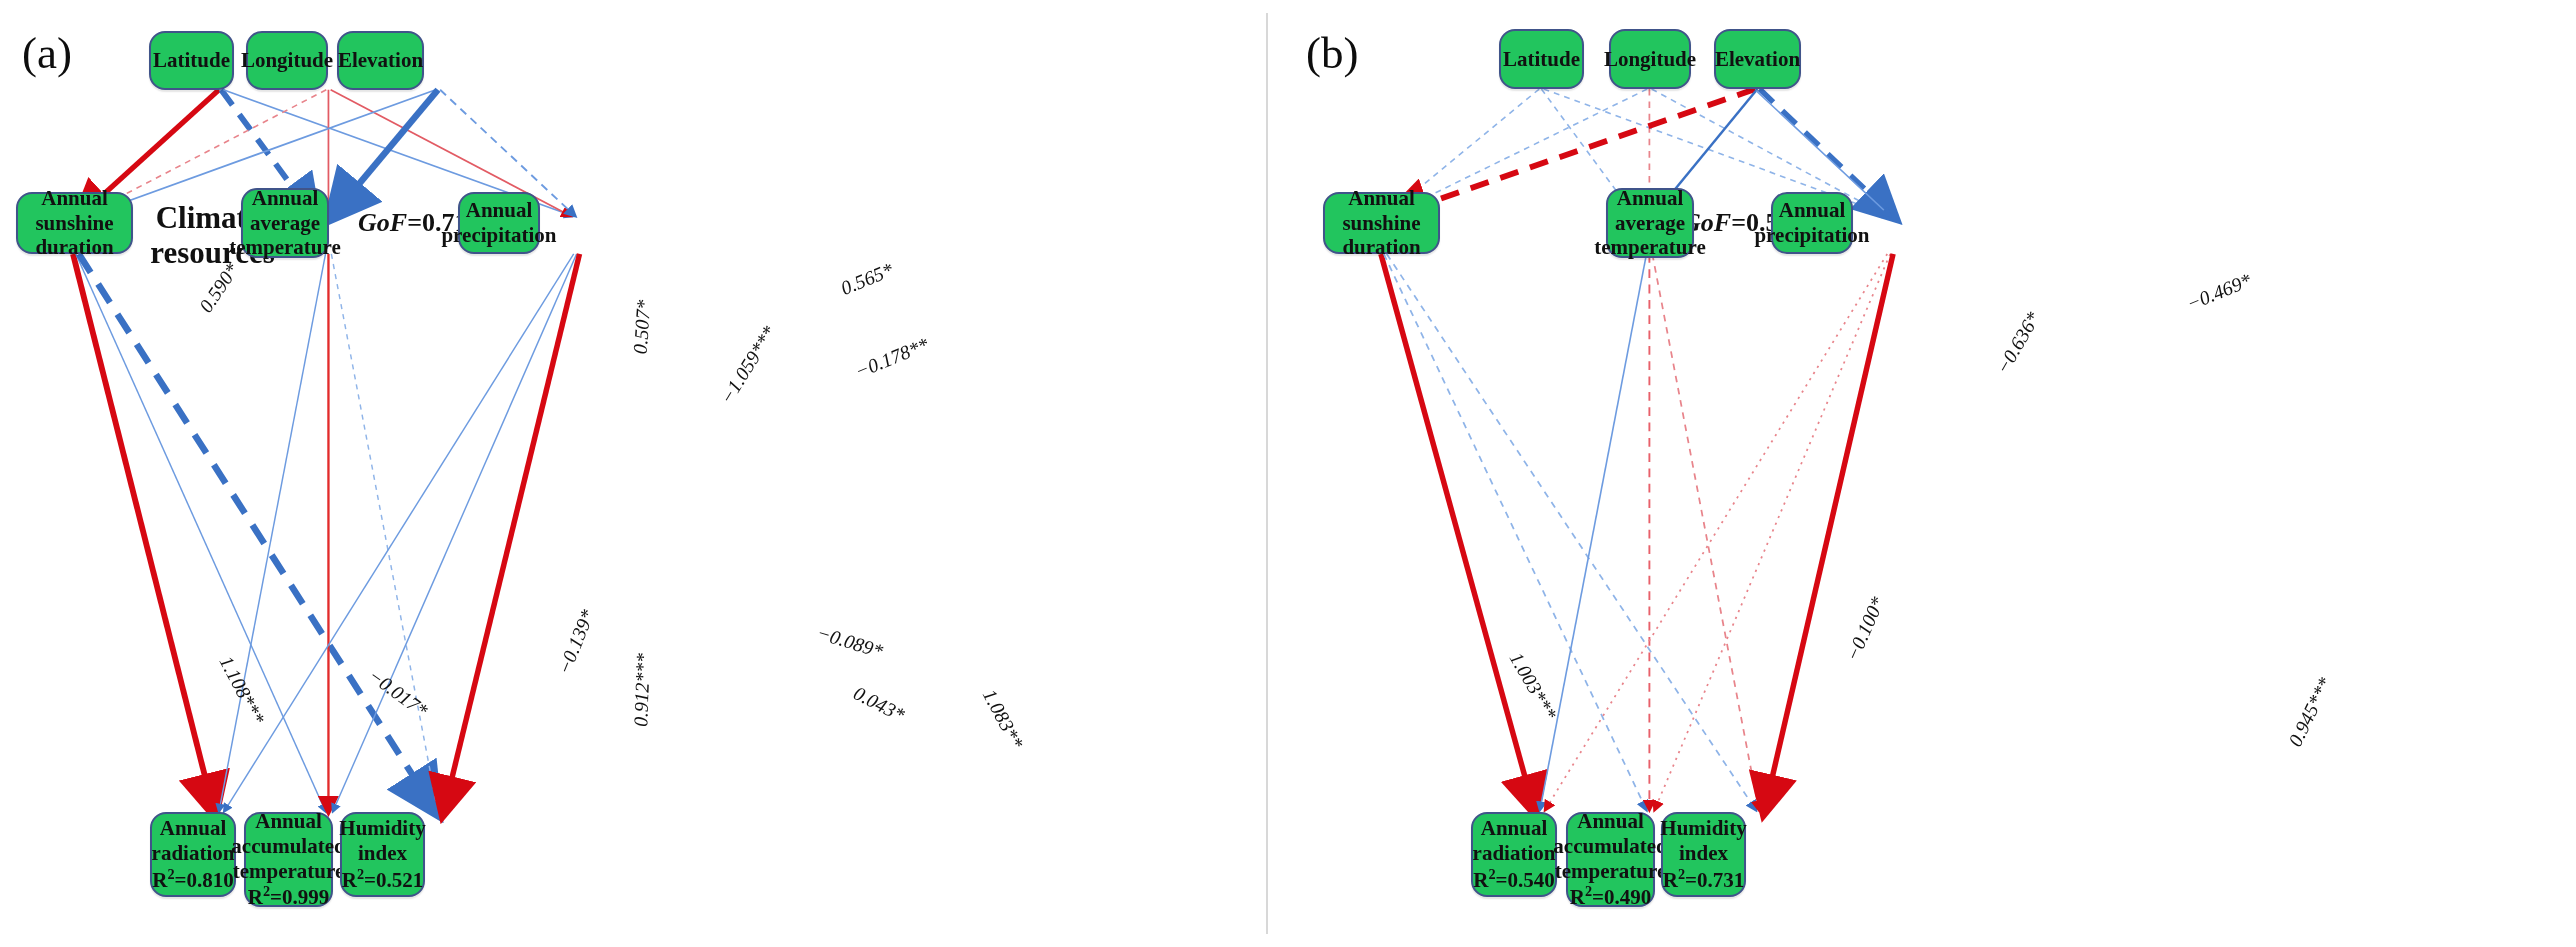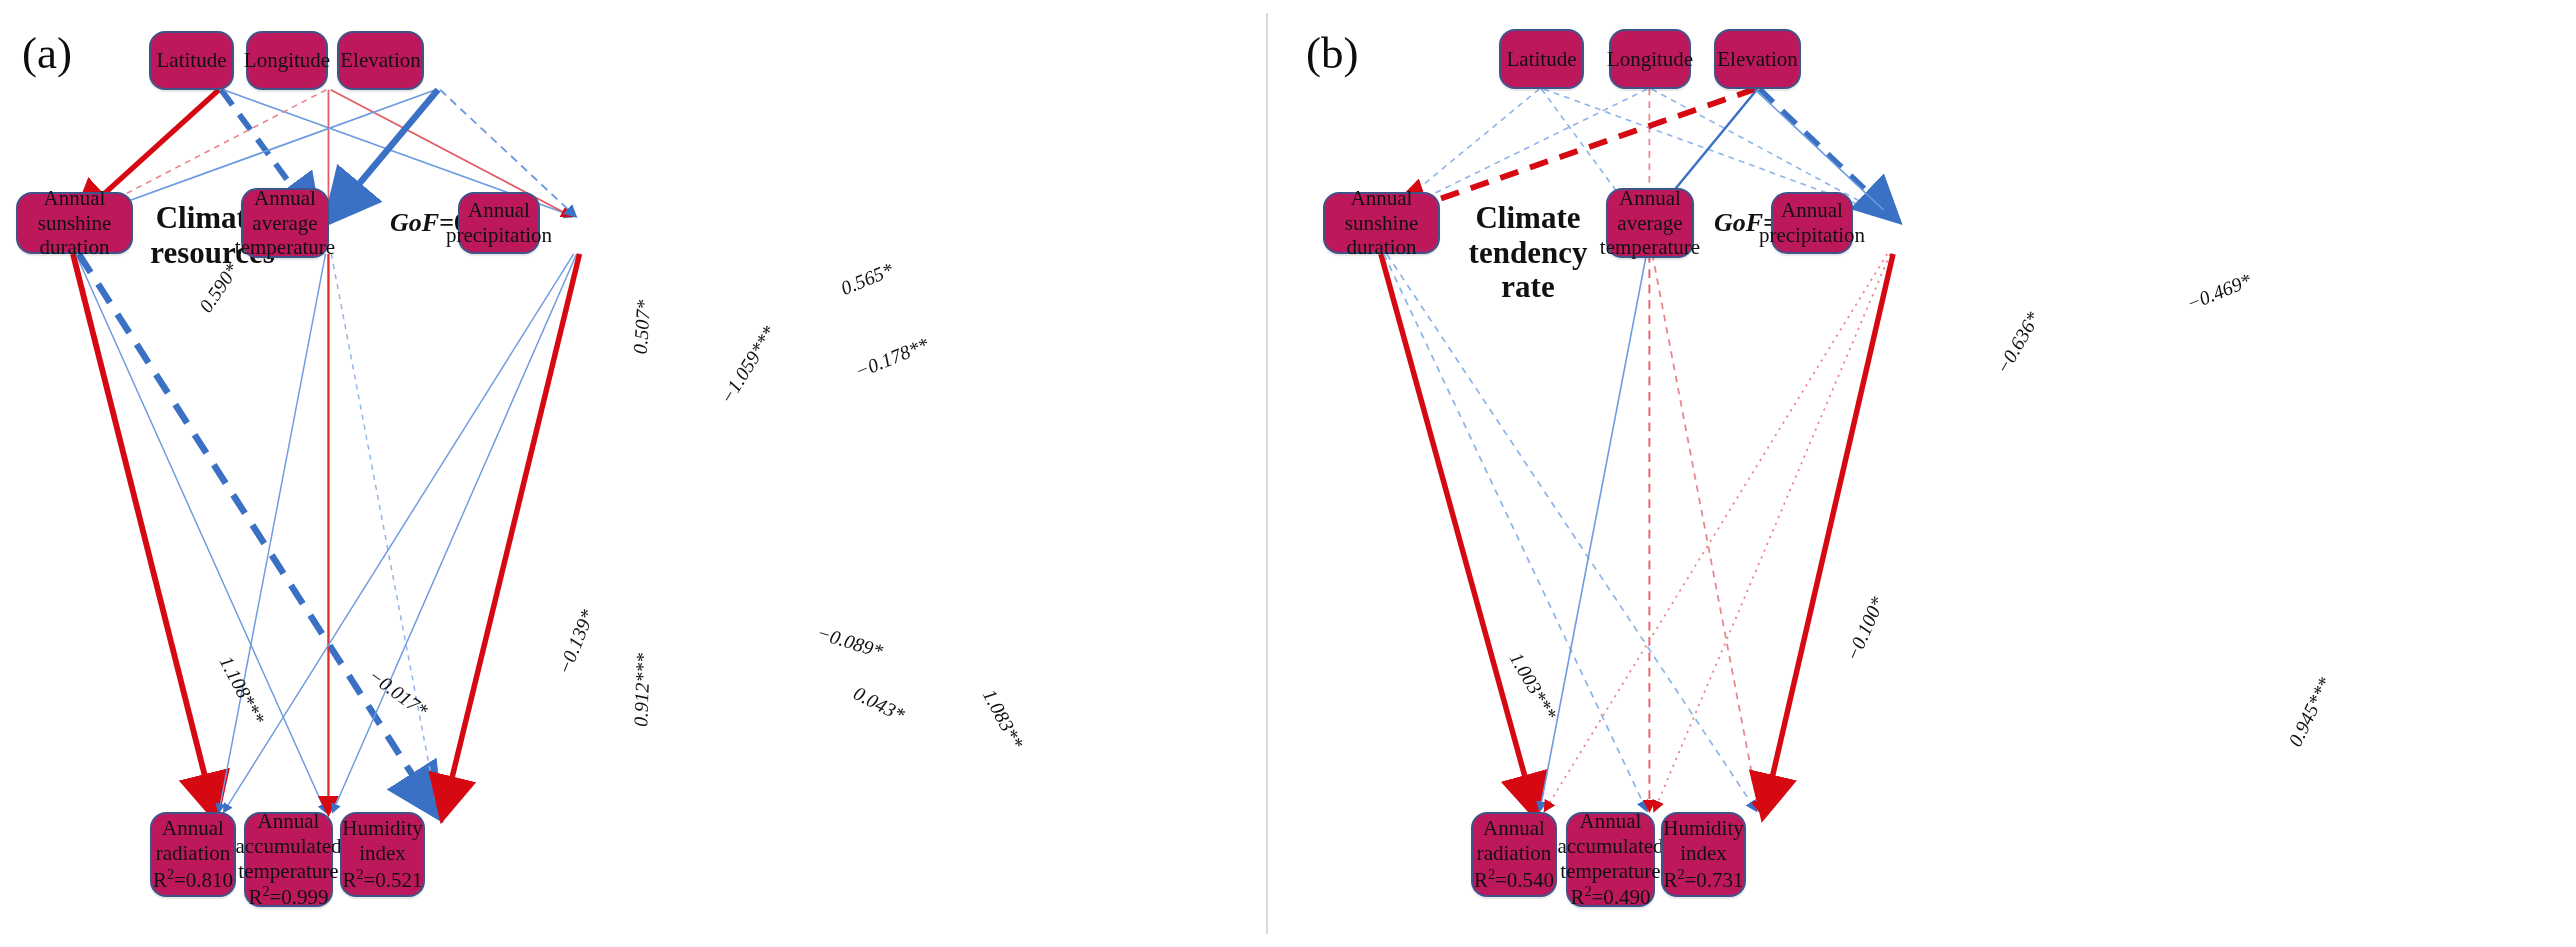--- a/index.html
+++ b/index.html
@@ -18,28 +18,28 @@
 
   .divider{
     position:absolute;left:1266px;top:13px;width:1.5px;height:921px;
     background:#d8d8d8;
   }
 
   svg.edges{position:absolute;left:0;top:0;width:100%;height:100%;overflow:visible;}
 
   .node{
     position:absolute;
-    background:#be185d;
+    background:#22c55e;
     border:2.2px solid #40548a;
     border-radius:16px;
     box-sizing:border-box;
     display:flex;align-items:center;justify-content:center;
     text-align:center;
     font-family:"Liberation Serif",serif;
-    font-weight:normal;
+    font-weight:bold;
     color:#111;
     line-height:1.18;
     box-shadow:0 1.5px 1.5px rgba(0,0,0,0.10);
     z-index:5;
   }
   .node .inner{padding:0 5.8px;}
   .node.top{font-size:21px;}
   .node.mid{font-size:21px;}
   .node.bot{font-size:21px;}
 
@@ -49,21 +49,21 @@
     font-weight:bold;font-size:31px;color:#111;
     text-align:center;line-height:1.12;
     z-index:4;
   }
   .gof{
     position:absolute;
     font-family:"Liberation Serif",serif;
     font-weight:bold;font-size:26px;color:#111;
     z-index:4;white-space:nowrap;
   }
-  .gof i{font-style:italic;margin-left:32px;}
+  .gof i{font-style:italic;}
 
   .elabel{
     position:absolute;
     font-family:"Liberation Serif",serif;
     font-style:italic;
     font-size:19.7px;
     color:#111;
     white-space:nowrap;
     transform-origin:center center;
     z-index:6;
@@ -291,24 +291,20 @@
         <span>temperature</span>
       </span>
     </div>
     <div class="node mid" style="left:501px;top:192px;width:82px;height:62px;">
       <span class="inner">
         <span>Annual</span><br>
         <span>precipitation</span>
       </span>
     </div>
 
-    <div class="construct" style="left:174px;top:201px;width:168px;">
-      <span>Climate</span><br>
-      <span>tendency rate</span>
-    </div>
     <div class="gof" style="left:412px;top:208px;">
       <i>GoF</i><span>=0.55</span>
     </div>
 
     <div class="node bot" style="left:201px;top:812px;width:86px;height:85px;">
       <span class="inner">
         <span>Annual</span><br>
         <span>radiation</span><br>
         <span><span>R</span><sup>2</sup><span>=0.540</span></span>
       </span>

